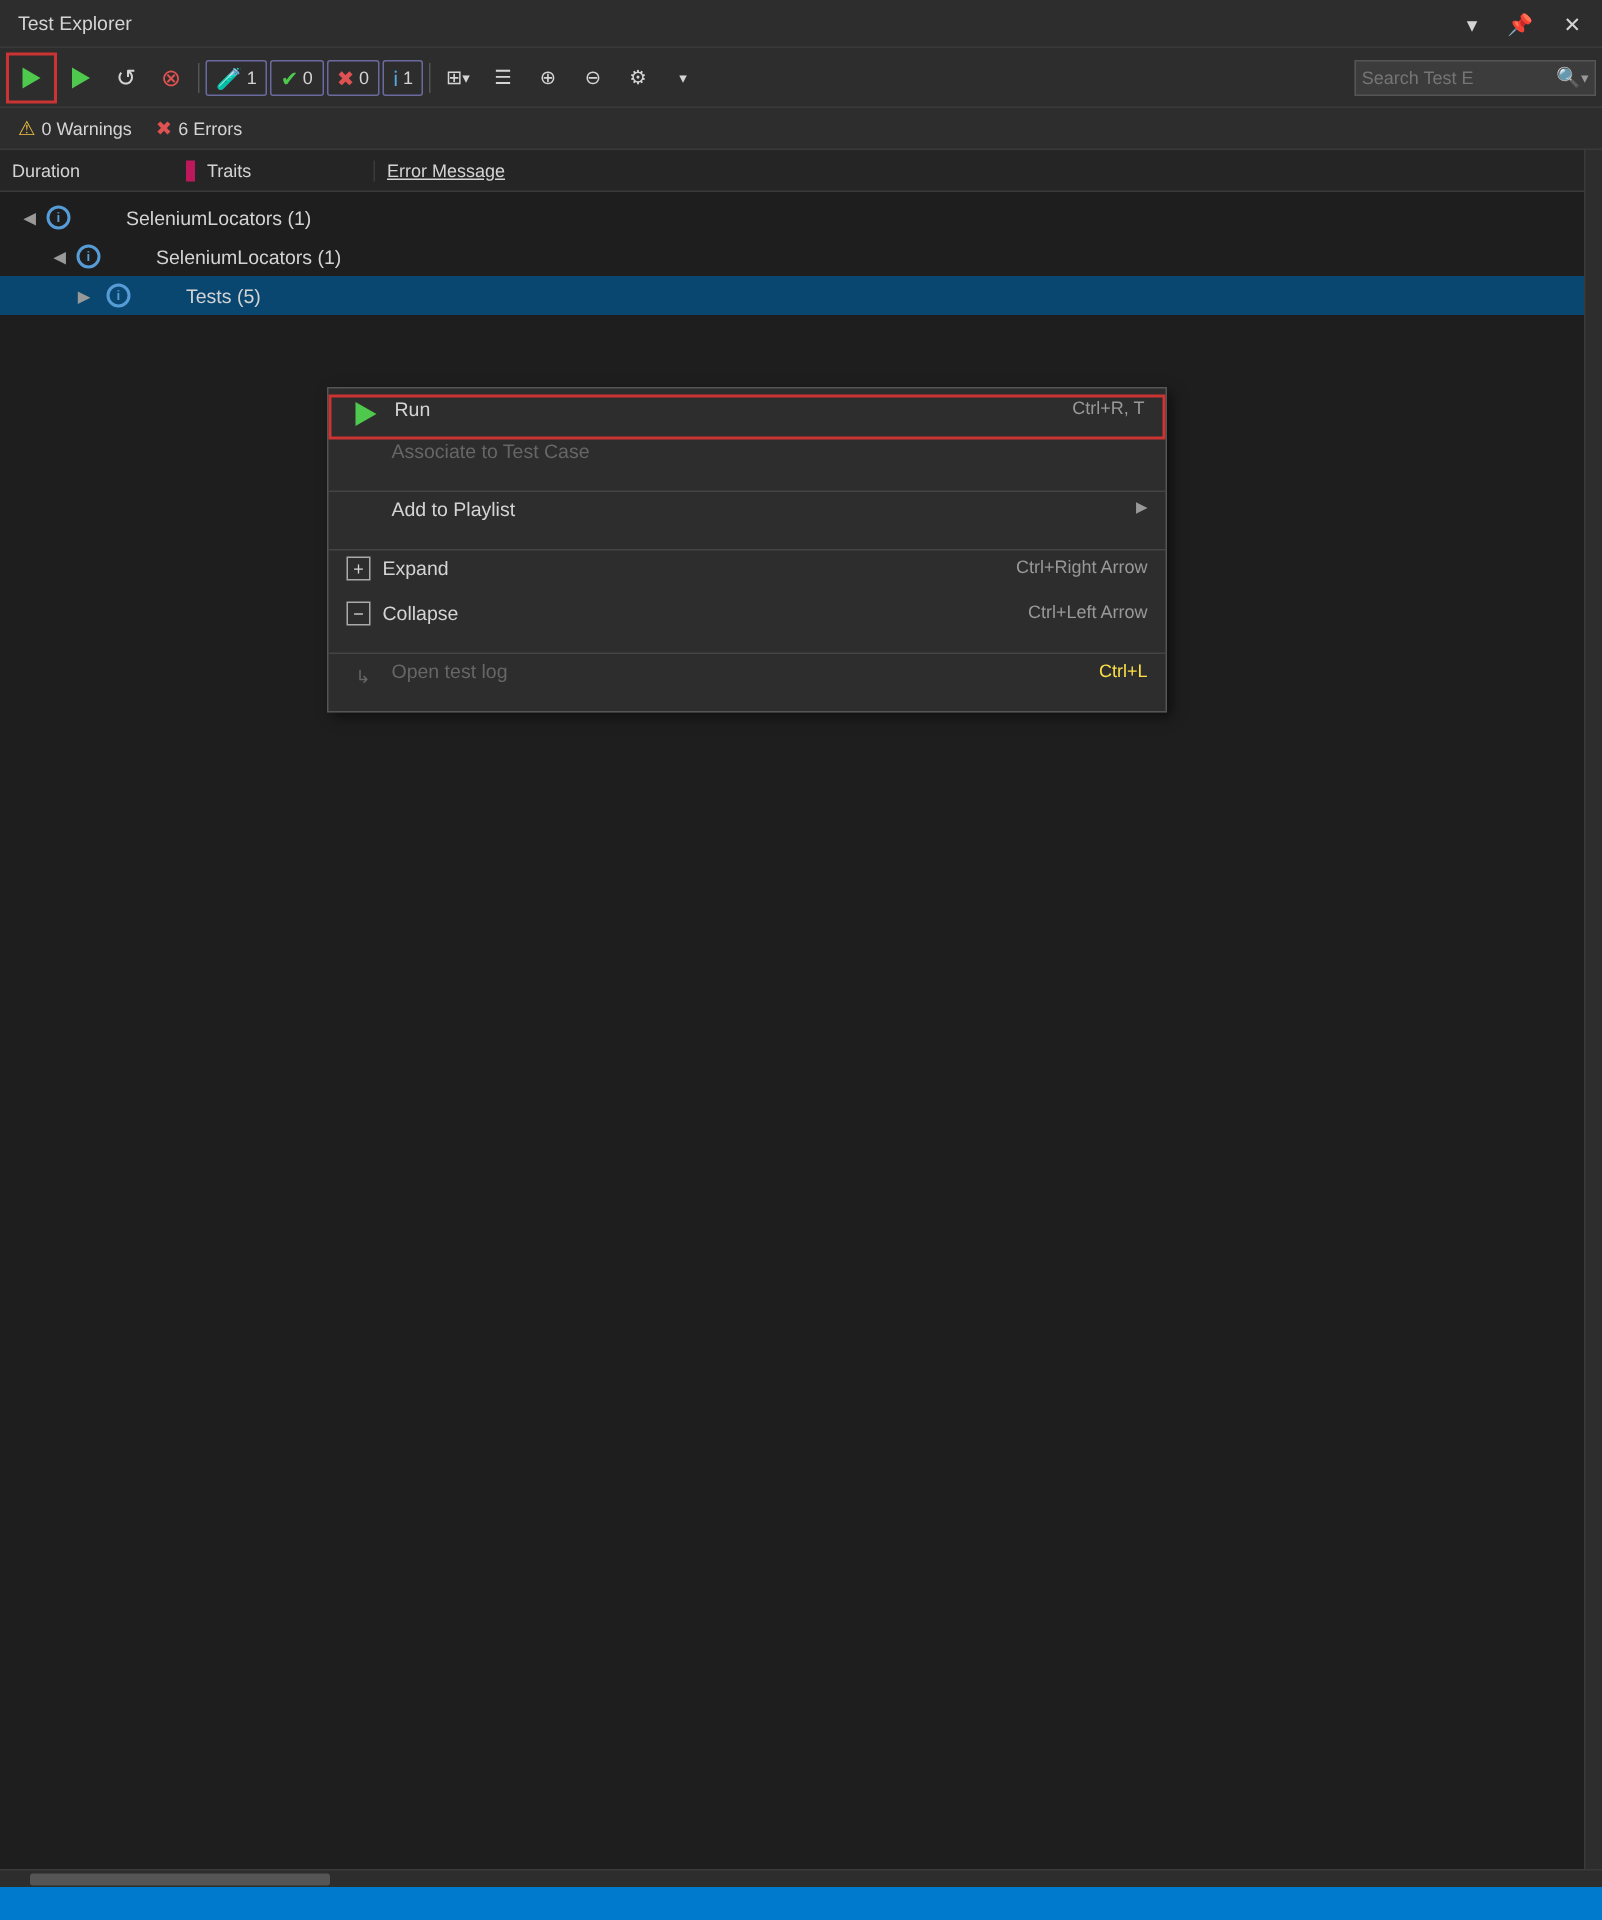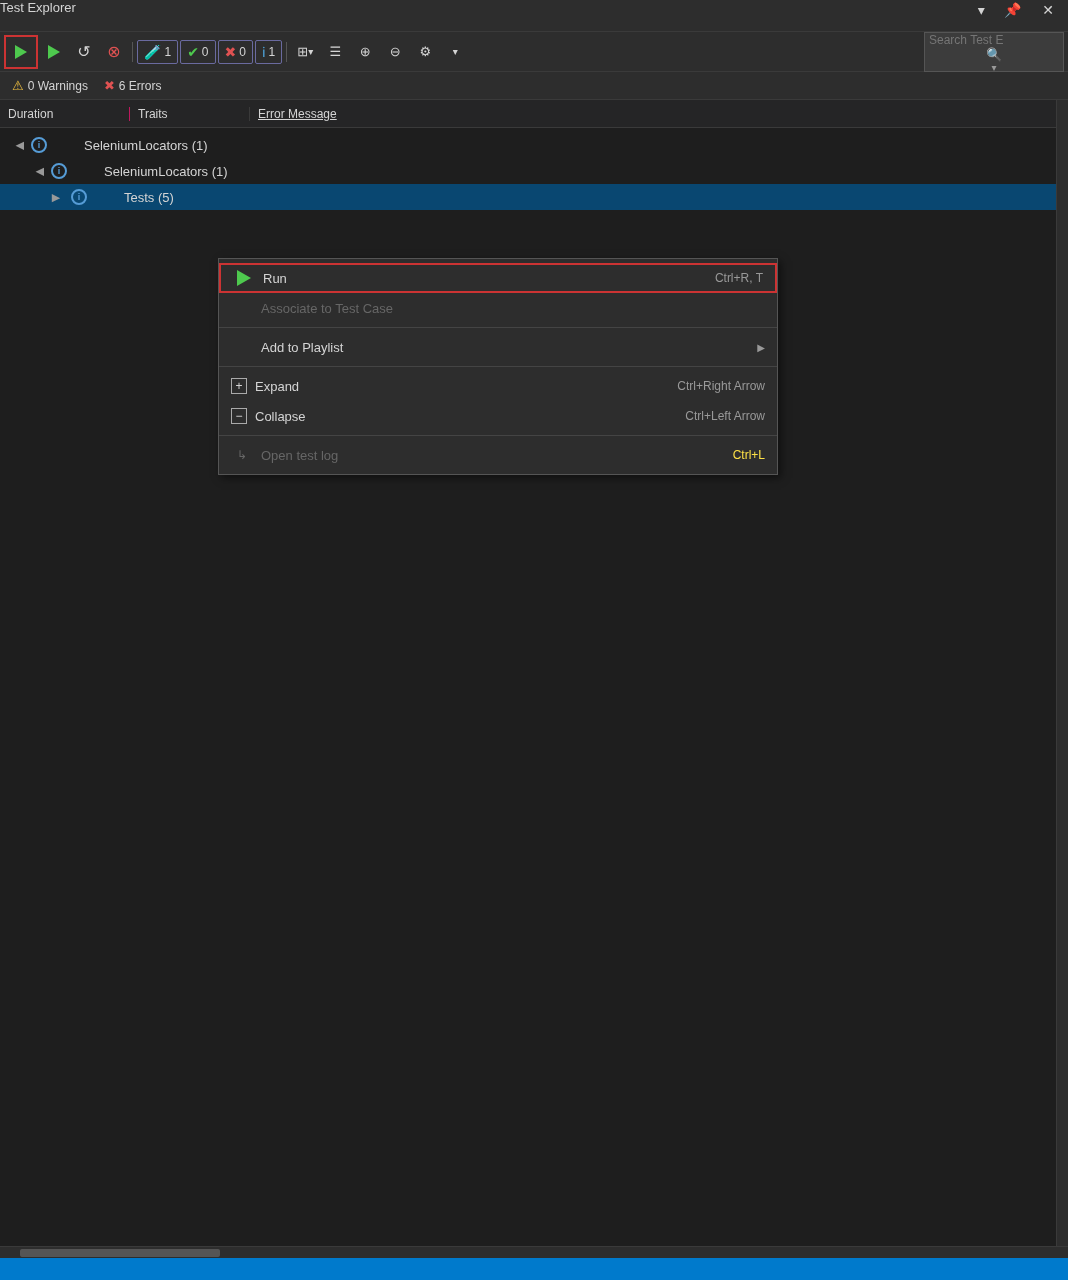--- a/index.html
+++ b/index.html
@@ -12,22 +12,22 @@
       color: #d4d4d4;
       overflow: hidden;
       position: relative;
     }
 
     
     .title-bar {
       height: 32px;
       background: #2d2d2d;
       display: flex;
-      align-items: flex-start;
-      padding: 0 0;
+      align-items: center;
+      padding: 0 12px;
       border-bottom: 1px solid #3a3a3a;
       position: relative;
     }
     .title-bar-text {
       color: #d4d4d4;
       font-size: 13px;
     }
     .title-bar-controls {
       position: absolute;
       right: 8px;
@@ -87,23 +87,22 @@
       font-size: 12px;
       height: 24px;
     }
 
     .search-box {
       margin-left: auto;
       display: flex;
       align-items: center;
       background: #3c3c3c;
       border: 1px solid #555;
-      height: 40px;
+      height: 24px;
       padding: 0 4px;
-      flex-direction: column;
     }
     .search-box input {
       background: none;
       border: none;
       outline: none;
       color: #d4d4d4;
       font-size: 12px;
       width: 130px;
     }
 
@@ -137,21 +136,21 @@
       padding-left: 8px;
       font-size: 12px;
       color: #d4d4d4;
       border-right: 1px solid #3a3a3a;
     }
     .col-duration {
       width: 130px;
       padding-left: 8px;
       font-size: 12px;
       color: #d4d4d4;
-      border-right: 1px solid #be185d;
+      border-right: 6px solid #be185d;
     }
     .col-traits {
       width: 120px;
       padding-left: 8px;
       font-size: 12px;
       color: #d4d4d4;
       border-right: 1px solid #3a3a3a;
     }
     .col-error {
       flex: 1;
@@ -220,21 +219,21 @@
       width: 560px;
       background: #2d2d2d;
       border: 1px solid #555;
       box-shadow: 3px 3px 8px rgba(0,0,0,0.5);
       z-index: 100;
       padding: 4px 0;
     }
     .menu-item {
       height: 30px;
       display: flex;
-      align-items: center;
+      align-items: flex-start;
       padding: 0 12px;
       gap: 8px;
       cursor: pointer;
       color: #d4d4d4;
       font-size: 13px;
       position: relative;
     }
     .menu-item.highlighted {
       border: 2px solid #cc3333;
     }

